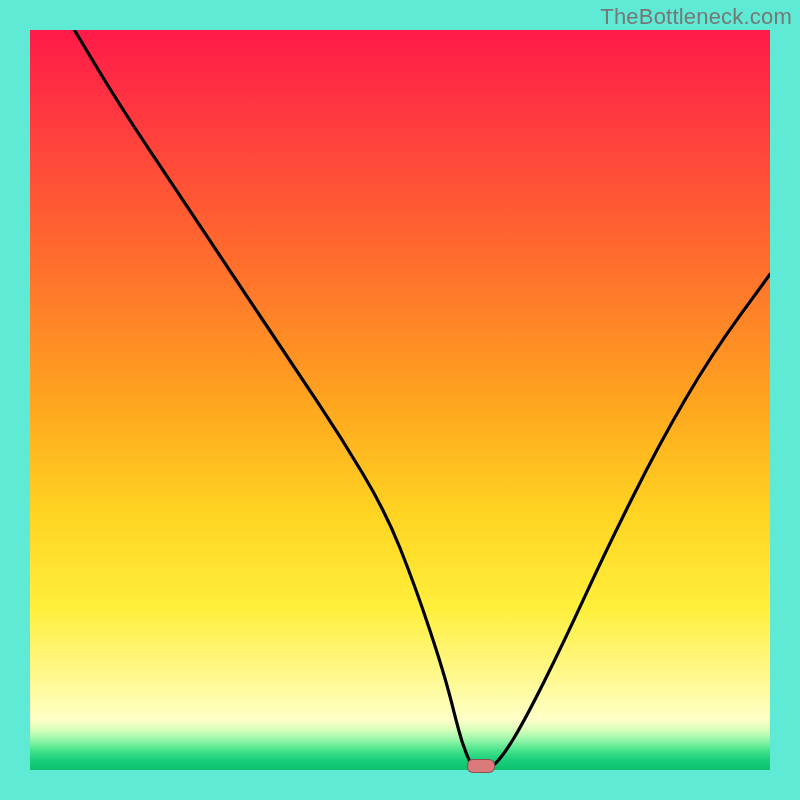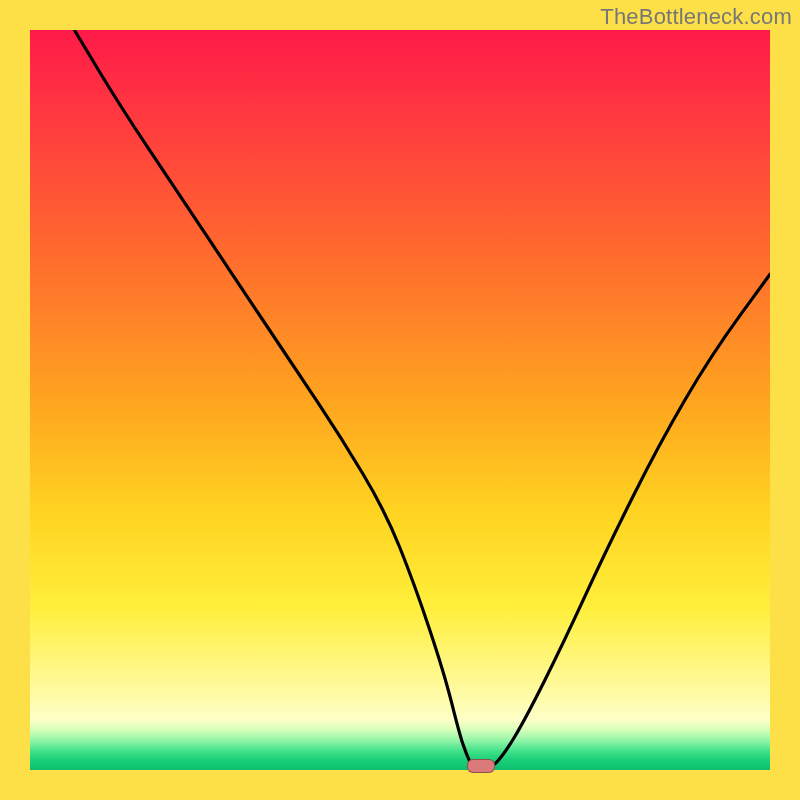--- a/index.html
+++ b/index.html
@@ -10,21 +10,21 @@
     background: #000;
     overflow: hidden;
     font-family: Arial, Helvetica, sans-serif;
   }
   .frame {
     position: absolute;
     top: 0;
     left: 0;
     width: 800px;
     height: 800px;
-    background: #fde047;
+    background: #5eead4;
   }
   .plot-area {
     position: absolute;
     top: 30px;
     left: 30px;
     width: 740px;
     height: 740px;
     
     background: linear-gradient(to bottom,
       #ff1a49 0%,

